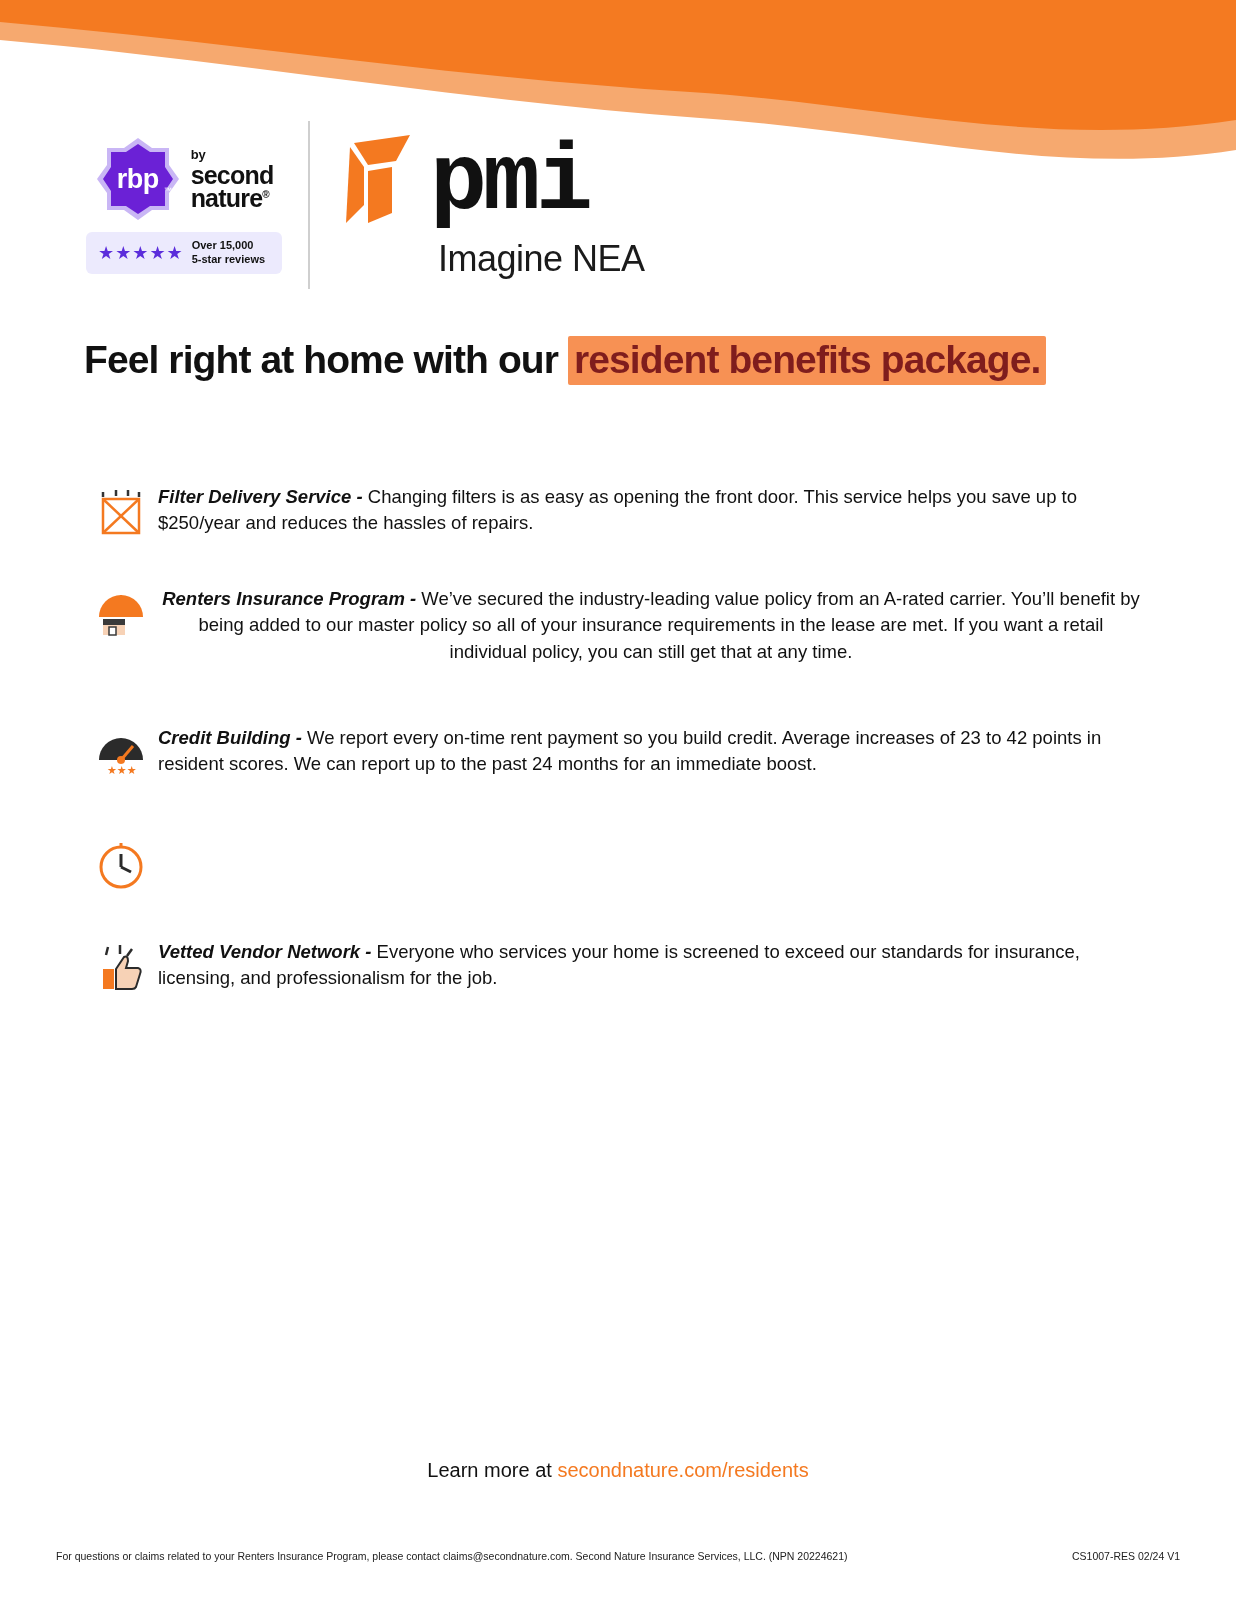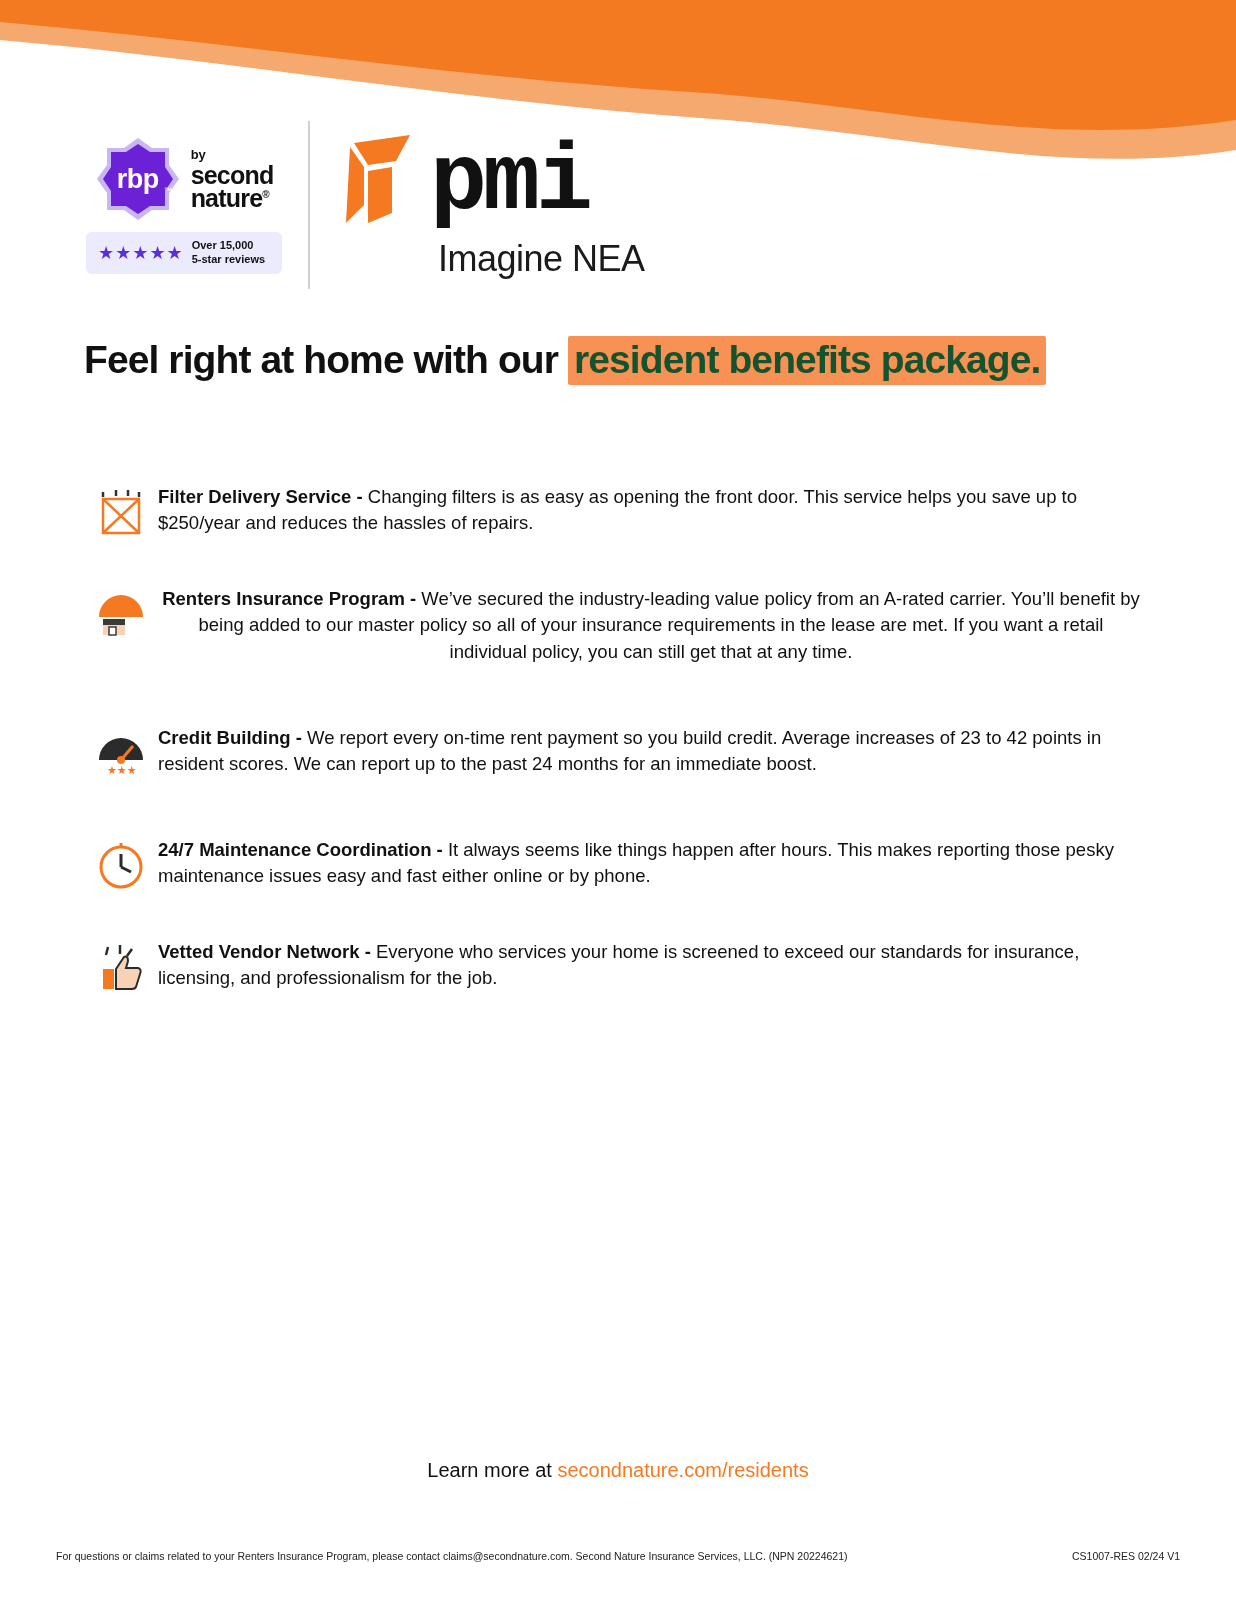--- a/index.html
+++ b/index.html
@@ -151,21 +151,21 @@
     top: 338px; left: 84px;
     width: 1070px;
     font-size: 39px;
     font-weight: bold;
     color: #111;
     letter-spacing: -0.9px;
     white-space: nowrap;
   }
   .headline .hl {
     background: #f79154;
-    color: #14532d;
+    color: #7f1d1d;
     padding: 2px 6px 4px 6px;
     border-radius: 2px;
   }
 
   
   .benefits {
     position: absolute;
     top: 482px; left: 84px;
     width: 1060px;
   }
@@ -184,20 +184,21 @@
     padding-top: 2px;
   }
   .benefit .txt {
     font-size: 18.5px;
     color: #111;
     line-height: 1.42;
     padding-top: 2px;
   }
   .benefit .txt b {
     font-weight: bold;
+    font-style: italic;
   }
 
   
   .b0 { margin-bottom: 42px; }
   .b1 { margin-bottom: 58px; text-align: center; }
   .b2 { margin-bottom: 52px; }
   .b3 { margin-bottom: 52px; }
   .b4 { margin-bottom: 42px; }
   .b5 { margin-bottom: 0; }
 
@@ -339,23 +340,20 @@
 
     <div class="benefit b4">
       <div class="icon">
         <svg width="54" height="54" viewBox="0 0 54 54" xmlns="http://www.w3.org/2000/svg">
           <circle cx="27" cy="28" r="20" fill="none" stroke="#f47920" stroke-width="3"></circle>
           <line x1="27" y1="28" x2="27" y2="15" stroke="#2b2b2b" stroke-width="3"></line>
           <line x1="27" y1="28" x2="37" y2="33" stroke="#2b2b2b" stroke-width="3"></line>
           <line x1="27" y1="4" x2="27" y2="9" stroke="#f47920" stroke-width="3"></line>
         </svg>
       </div>
-      <div class="txt">
-        <b>24/7 Maintenance Coordination -</b><span> It always seems like things happen after hours. This makes reporting those pesky maintenance issues easy and fast either online or by phone.</span>
-      </div>
     </div>
 
     <div class="benefit b5">
       <div class="icon">
         <svg width="54" height="54" viewBox="0 0 54 54" xmlns="http://www.w3.org/2000/svg">
           <line x1="14" y1="6" x2="12" y2="14" stroke="#2b2b2b" stroke-width="2.5"></line>
           <line x1="26" y1="4" x2="26" y2="13" stroke="#2b2b2b" stroke-width="2.5"></line>
           <line x1="38" y1="8" x2="33" y2="15" stroke="#2b2b2b" stroke-width="2.5"></line>
           <rect x="9" y="28" width="11" height="20" fill="#f47920"></rect>
           <path d="M22 28 L30 16 Q34 14 34 20 L32 27 L44 27 Q48 28 46 33 L42 46 Q41 48 38 48 L22 48 Z" fill="#f7d2b6" stroke="#2b2b2b" stroke-width="2"></path>

